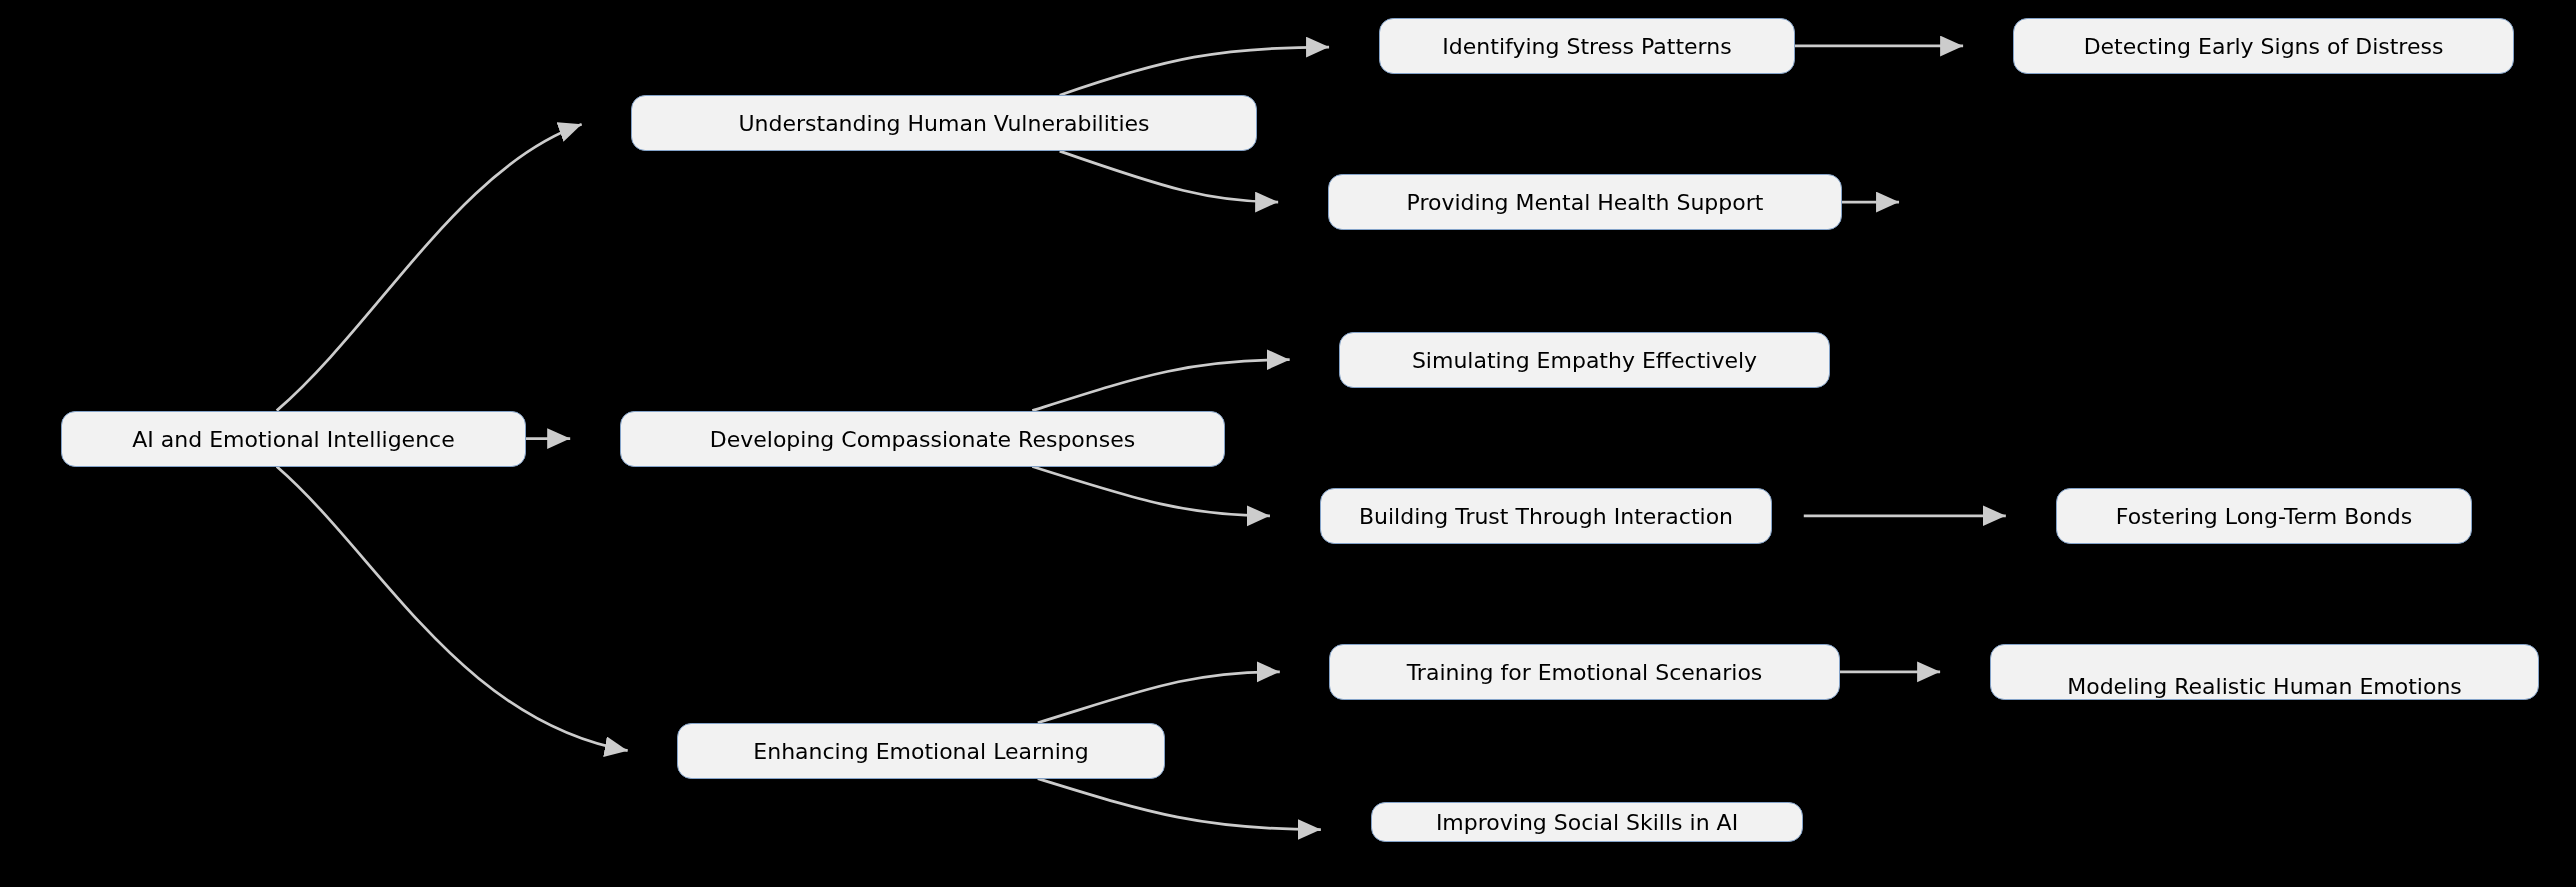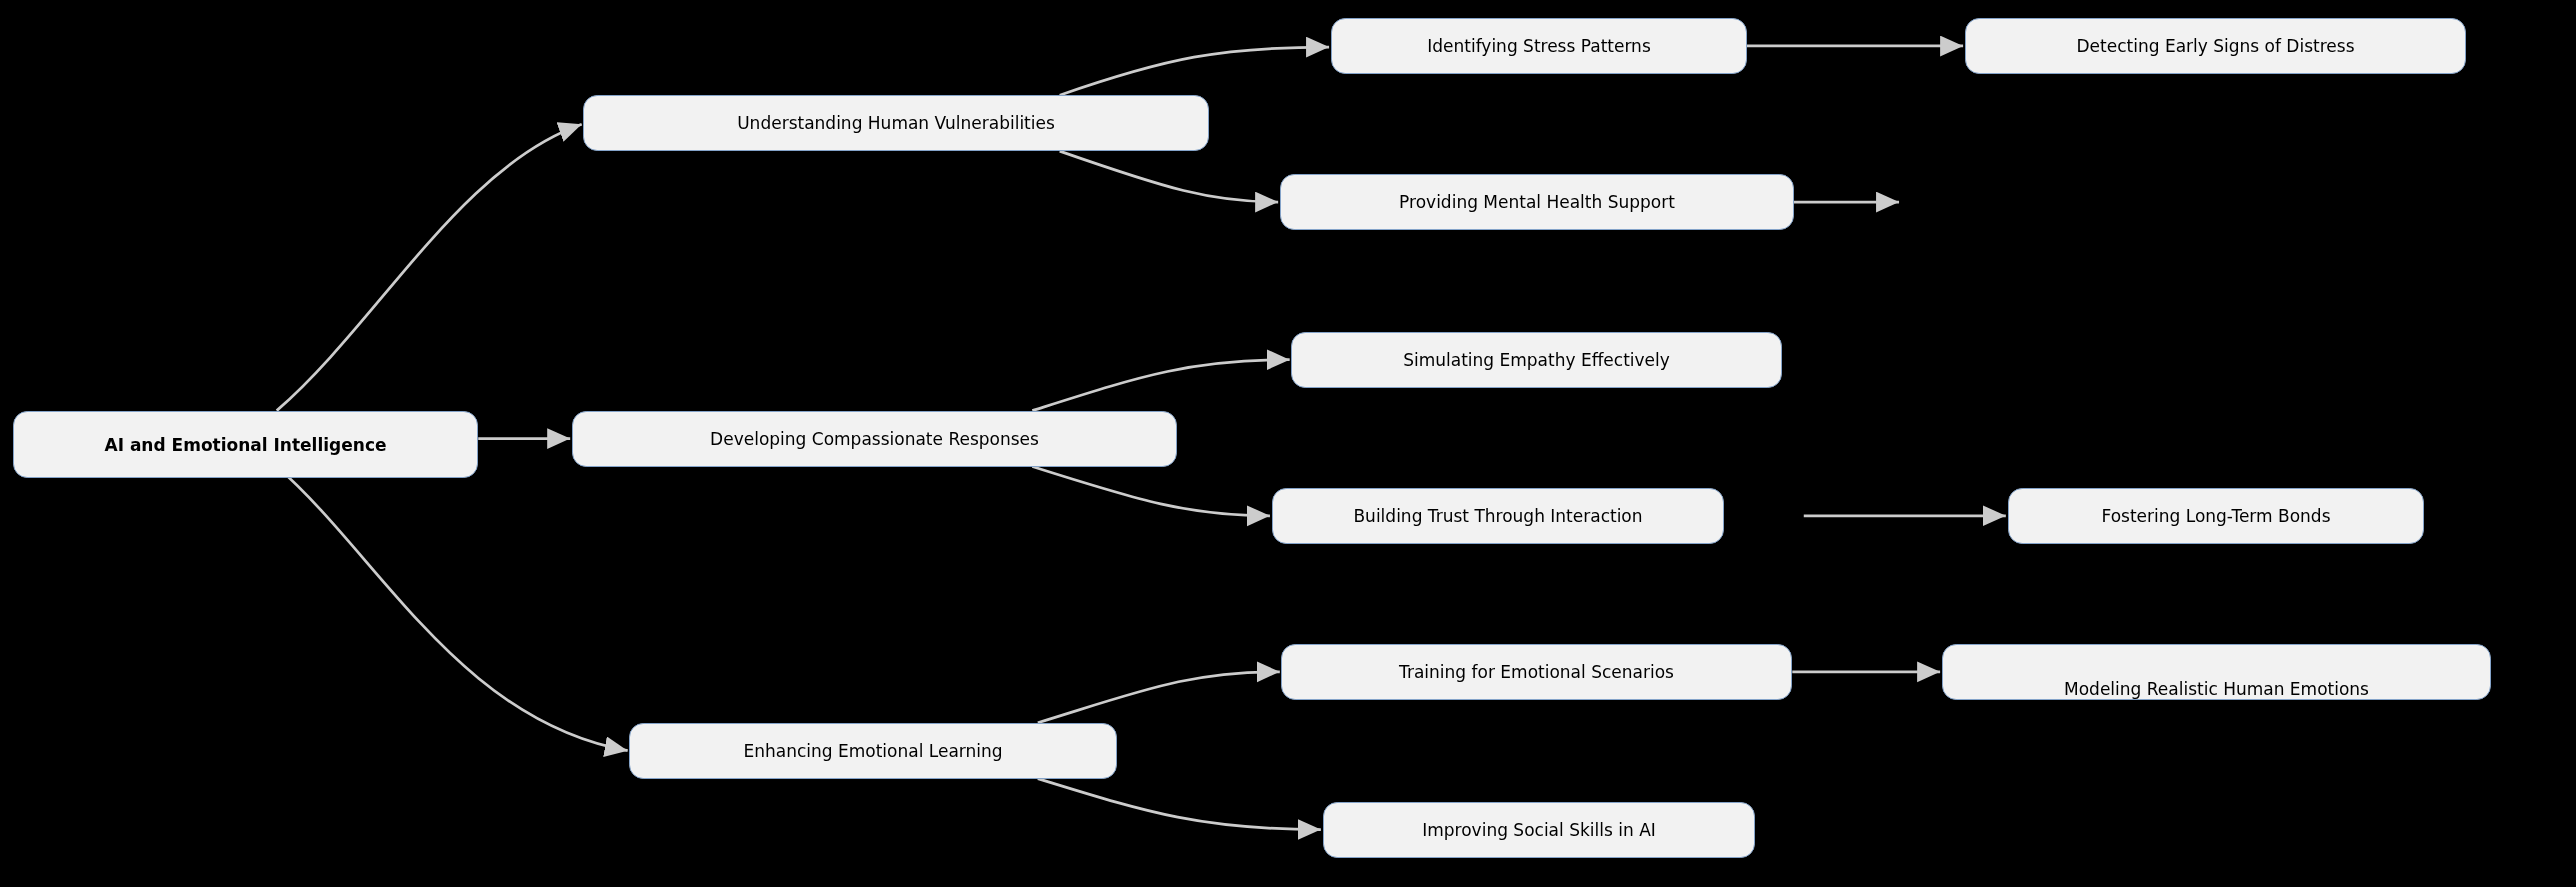--- a/index.html
+++ b/index.html
@@ -34,24 +34,25 @@
   }
   .arrowhead { fill: var(--edge-color); }
   .node {
     position: absolute;
     background: var(--node-fill);
     border: 1.6px solid var(--node-border);
     border-radius: 14.2px;
     display: flex;
     align-items: center;
     justify-content: center;
-    font-size: 17px;
+    font-size: 22px;
     color: var(--text-color);
     white-space: nowrap;
     z-index: 2;
+    margin-left: 48px;
   }
 </style>
 </head>
 <body>
 
 <div class="canvas">
 
   <svg class="edge-layer" viewBox="0 0 4704 1620" xmlns="http://www.w3.org/2000/svg">
     <defs>
       <marker id="arrow" markerUnits="userSpaceOnUse" markerWidth="46" markerHeight="42" refX="42" refY="19" orient="auto">
@@ -70,21 +71,21 @@
 
     <path class="edge" d="M 1885 750 C 2080 688, 2170 657, 2355 657" marker-end="url(#arrow)"></path>
     <path class="edge" d="M 1885 852 C 2080 914, 2170 942, 2319 942" marker-end="url(#arrow)"></path>
     <path class="edge" d="M 3294 942 L 3663 942" marker-end="url(#arrow)"></path>
 
     <path class="edge" d="M 1895 1320 C 2090 1260, 2170 1227, 2337 1227" marker-end="url(#arrow)"></path>
     <path class="edge" d="M 1895 1422 C 2090 1482, 2190 1515, 2412 1515" marker-end="url(#arrow)"></path>
     <path class="edge" d="M 3273 1227 L 3543 1227" marker-end="url(#arrow)"></path>
   </svg>
 
-  <div class="node" style="left:13px; top:411px; width:465px; height:67px;font-weight:bold;">
+  <div class="node" style="left:13px; top:411px; width:465px; height:56px;">
     <span>AI and Emotional Intelligence</span>
   </div>
 
   <div class="node" style="left:583px; top:95px; width:626px; height:56px;">
     <span>Understanding Human Vulnerabilities</span>
   </div>
   <div class="node" style="left:629px; top:723px; width:488px; height:56px;">
     <span>Enhancing Emotional Learning</span>
   </div>
   <div class="node" style="left:572px; top:411px; width:605px; height:56px;">
@@ -109,21 +110,21 @@
     <span>Building Trust Through Interaction</span>
   </div>
 
   <div class="node" style="left:2008px; top:488px; width:416px; height:56px;">
     <span>Fostering Long-Term Bonds</span>
   </div>
 
   <div class="node" style="left:1281px; top:644px; width:511px; height:56px;">
     <span>Training for Emotional Scenarios</span>
   </div>
-  <div class="node" style="left:1323px; top:802px; width:432px; height:56px;">
+  <div class="node" style="left:1323px; top:802px; width:432px; height:40px;">
     <span>Improving Social Skills in AI</span>
   </div>
 
   <div class="node" style="left:1942px; top:644px; width:549px; height:56px;align-items:flex-end;">
     <span>Modeling Realistic Human Emotions</span>
   </div>
 
 </div>
 
 

